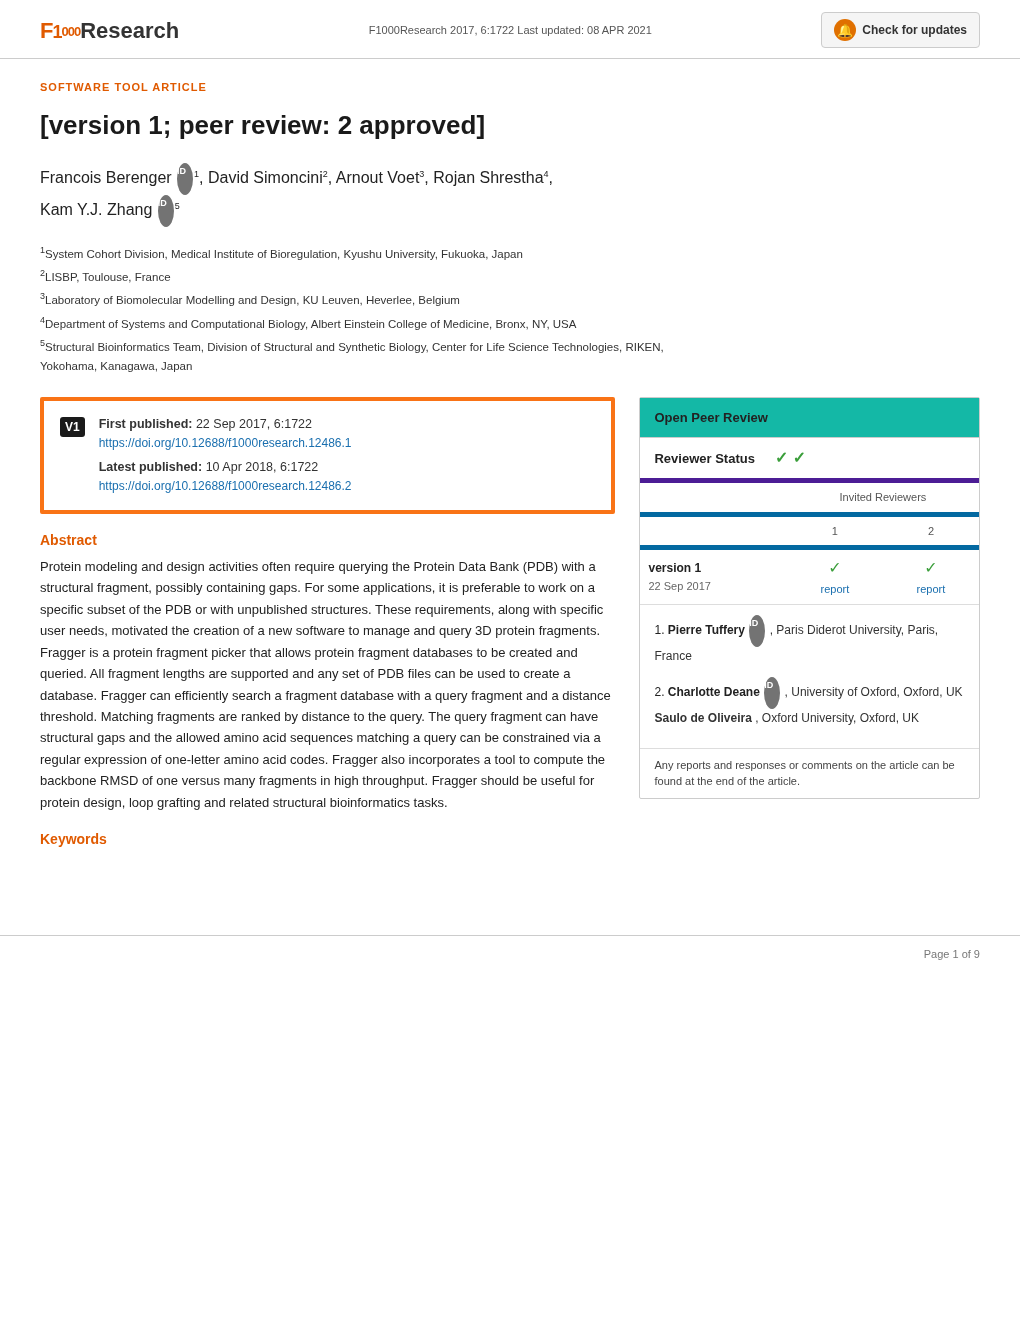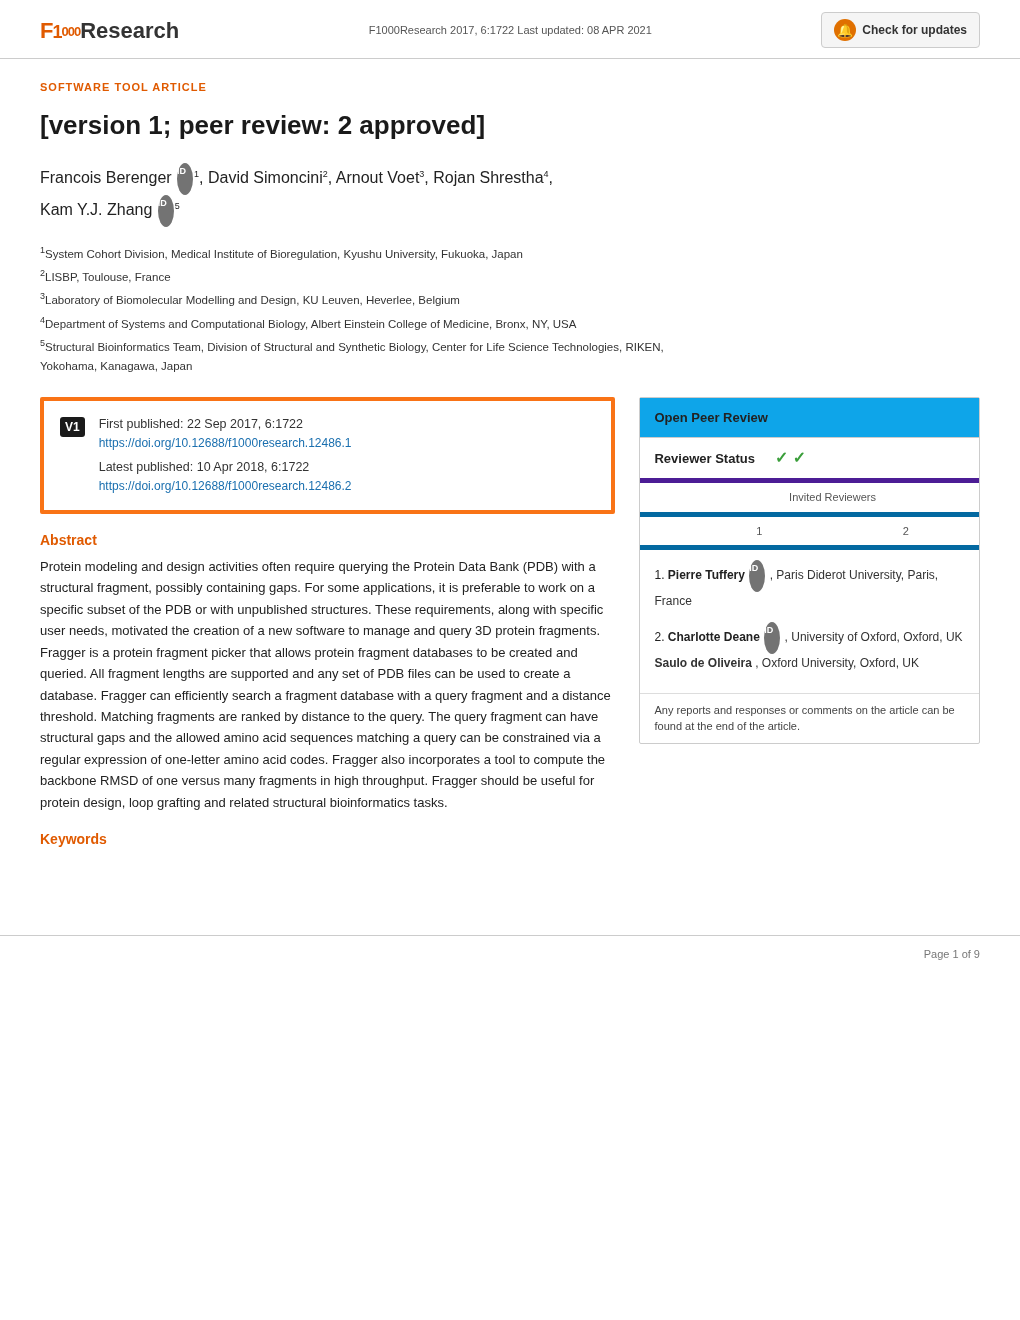--- a/index.html
+++ b/index.html
@@ -162,21 +162,21 @@
       font-weight: bold;
       border-radius: 3px;
       padding: 1px 5px;
       margin-right: 4px;
     }
     .version-info {
       font-size: 12.5px;
       color: #333;
     }
     .version-info .label {
-      font-weight: normal;
+      font-weight: bold;
     }
     .doi-link {
       color: #1a6faf;
       font-size: 12px;
       text-decoration: none;
     }
     
     .section-title {
       color: #e05a00;
       font-weight: bold;
@@ -189,21 +189,21 @@
       color: #222;
       line-height: 1.65;
     }
     .keywords-text {
       font-size: 13px;
       color: #333;
       line-height: 1.6;
     }
     
     .peer-review-header {
-      background: #0ea5e9;
+      background: #14b8a6;
       padding: 10px 14px;
       font-weight: bold;
       font-size: 13px;
       border-bottom: 1px solid #ccc;
     }
     .reviewer-status-row {
       padding: 8px 14px;
       font-size: 13px;
       font-weight: bold;
       border-bottom: 5px solid #4c1d95;
@@ -361,20 +361,34 @@
               <th colspan="1"></th>
               <th colspan="2" style="text-align:center;font-size:11px;color:#555;">Invited Reviewers</th>
             </tr>
             <tr>
               <th></th>
               <th>1</th>
               <th>2</th>
             </tr>
           </thead>
           <tbody>
+            <tr>
+              <td class="left-label">
+                <span>version 1</span><br>
+                <span style="font-weight:normal;color:#666;font-size:11px;">22 Sep 2017</span>
+              </td>
+              <td>
+                <span class="check-green">✓</span><br>
+                <a class="report-link" href="#">report</a>
+              </td>
+              <td>
+                <span class="check-green">✓</span><br>
+                <a class="report-link" href="#">report</a>
+              </td>
+            </tr>
           </tbody>
         </table>
 
         <div class="reviewer-list">
           <div class="reviewer-item">
             <span>1. </span>
             <span class="reviewer-name">Pierre Tuffery</span>
             <span class="orcid-icon" title="ORCID">iD</span>
             <span class="reviewer-affil">, Paris Diderot University, Paris, France</span>
           </div>

